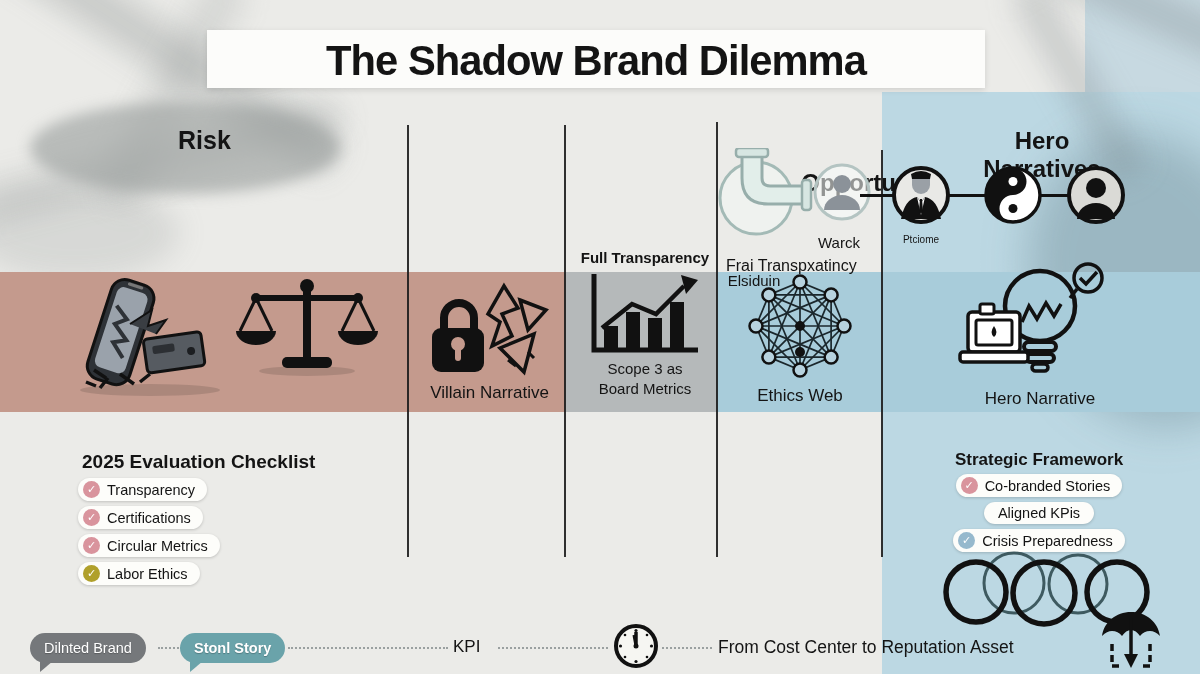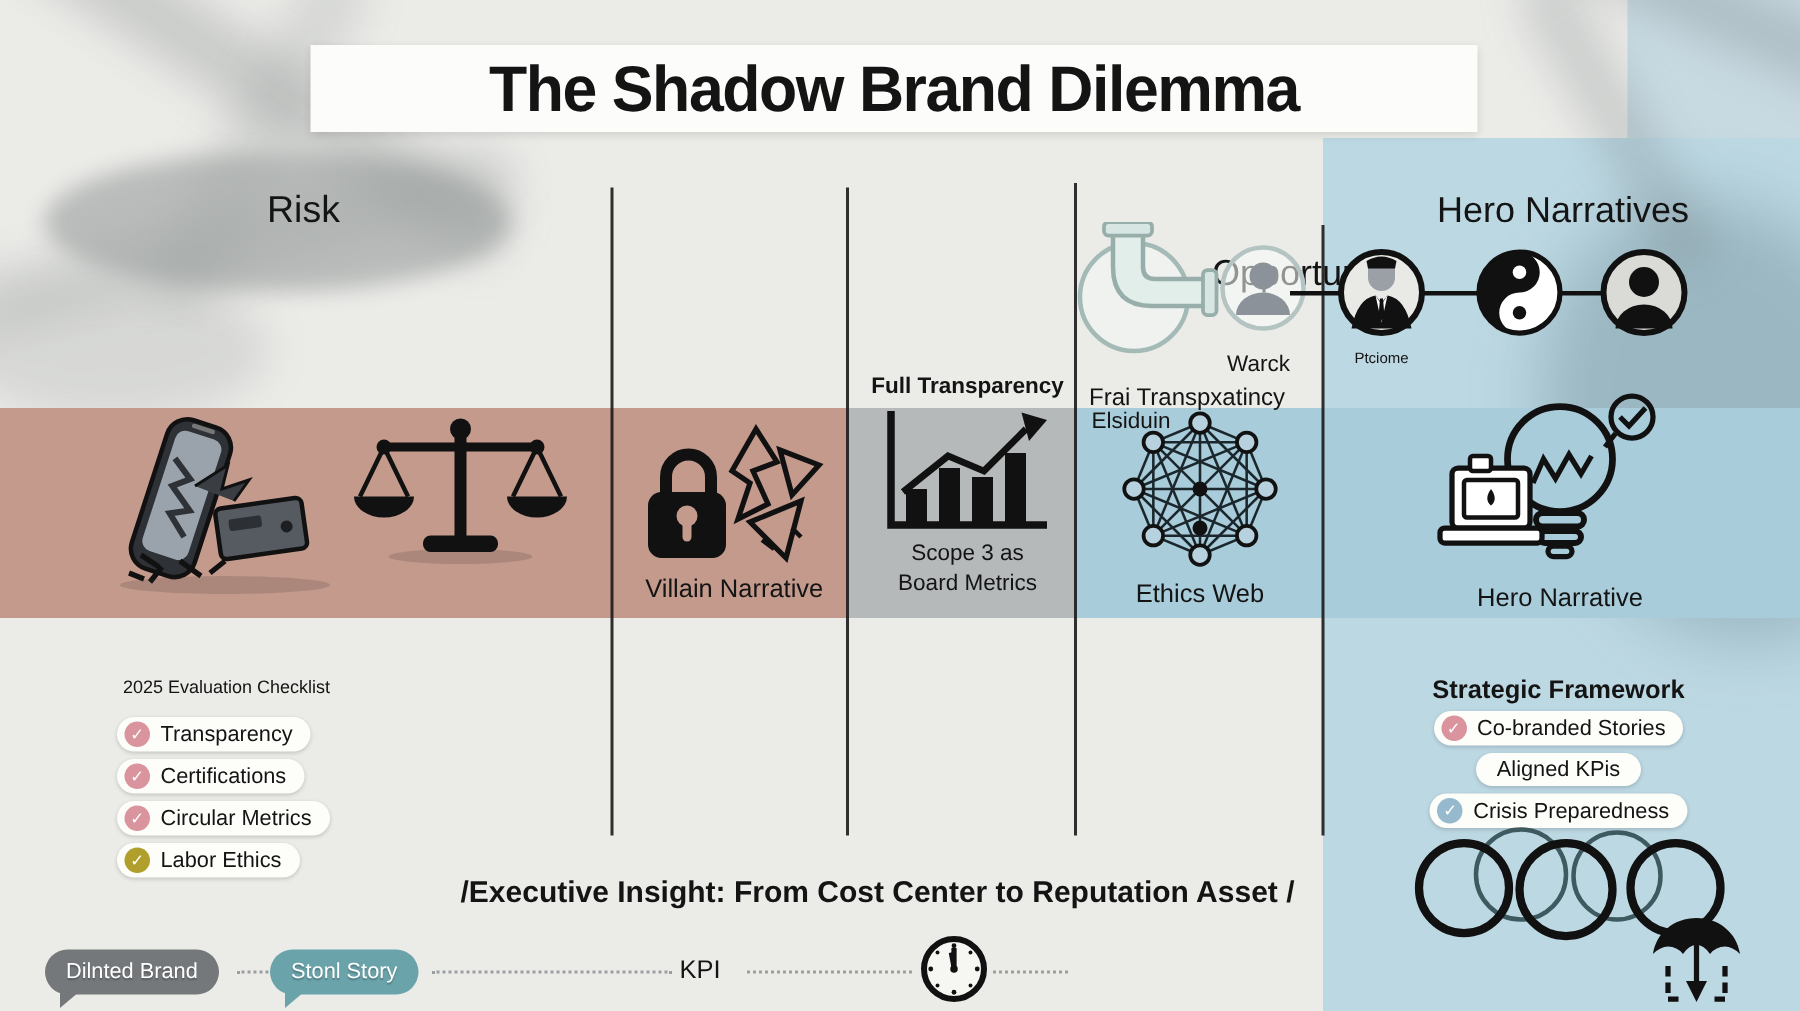--- a/index.html
+++ b/index.html
@@ -13,21 +13,21 @@
   .abs{position:absolute;}
   
   .shadow{position:absolute;background:rgba(125,131,131,.30);filter:blur(14px);border-radius:50%;}
   .shadow.strip{border-radius:24px;}
   .panel-blue{position:absolute;left:882px;top:92px;width:318px;height:582px;background:var(--panel-blue);}
   .corner-blue{position:absolute;left:1085px;top:0;width:115px;height:96px;background:rgba(170,203,218,.55);}
   
   .banner{position:absolute;left:207px;top:30px;width:778px;height:58px;background:#fcfcfa;box-shadow:0 2px 6px rgba(0,0,0,.12);}
   .title{position:absolute;left:207px;top:36px;width:778px;text-align:center;font-size:43px;font-weight:bold;letter-spacing:-1px;transform:scaleX(.97);}
   
-  .hdr{position:absolute;font-weight:normal;font-size:24px;}
+  .hdr{position:absolute;font-weight:bold;font-size:24px;}
   
   .vline{position:absolute;width:2px;background:#1b1b1b;opacity:.9;}
   
   .band{position:absolute;top:272px;height:140px;}
   .band.pink{left:0;width:565px;background:var(--band-pink);}
   .band.gray{left:565px;width:152px;background:var(--band-gray);}
   .band.blue{left:717px;width:483px;background:var(--band-blue);}
   .bandlabel{position:absolute;font-size:17px;text-align:center;}
   .bandlabel.small{font-size:15px;}
   
@@ -39,21 +39,21 @@
   .badge.pink{background:var(--badge-pink);}
   .badge.olive{background:var(--badge-olive);}
   .badge.blue{background:var(--badge-blue);}
   .cl-item{position:absolute;left:78px;}
   .fw-col{position:absolute;left:925px;top:474px;width:228px;display:flex;flex-direction:column;align-items:center;gap:5px;}
   
   .tag{position:absolute;top:633px;height:30px;border-radius:15px;color:#fff;font-size:14.5px;
        display:flex;align-items:center;justify-content:center;padding:0 14px;text-shadow:0 1px 1px rgba(0,0,0,.25);}
   .tag:after{content:"";position:absolute;left:10px;bottom:-9px;border-top:11px solid;border-right:13px solid transparent;}
   .tag.gray{background:var(--tag-gray);} .tag.gray:after{border-top-color:var(--tag-gray);}
-  .tag.teal{background:var(--tag-teal);} .tag.teal:after{border-top-color:var(--tag-teal);}
+  .tag.teal{background:var(--tag-teal);font-weight:bold;} .tag.teal:after{border-top-color:var(--tag-teal);}
   .dots{position:absolute;top:647px;border-top:2px dotted #9aa0a0;}
   .insight{position:absolute;left:170px;top:584px;width:830px;text-align:center;font-size:20px;font-weight:bold;}
   .kpi{position:absolute;left:453px;top:637px;font-size:17px;}
   .phrase{position:absolute;left:718px;top:637px;font-size:17.5px;}
   .watermark{position:absolute;left:1060px;top:636px;display:flex;align-items:center;gap:4px;
              color:rgba(255,255,255,.78);font-size:20px;font-weight:bold;text-shadow:0 0 4px rgba(0,0,0,.08);}
   svg{display:block;}
 </style>
 </head>
 <body>
@@ -234,21 +234,21 @@
     <rect x="68" y="94" width="28" height="8" rx="4" fill="none" stroke="#111" stroke-width="4"></rect>
     <rect x="74" y="104" width="16" height="7" rx="3.5" fill="none" stroke="#111" stroke-width="3.5"></rect>
     <rect x="10" y="52" width="52" height="40" rx="4" fill="#fff" stroke="#111" stroke-width="3.5"></rect>
     <rect x="18" y="60" width="36" height="25" rx="2" fill="#fff" stroke="#111" stroke-width="3"></rect>
     <path d="M36,66 q5,7 0,11 q-5,-4 0,-11" fill="#111"></path>
     <rect x="22" y="44" width="14" height="10" rx="2" fill="#fff" stroke="#111" stroke-width="3"></rect>
     <rect x="2" y="92" width="68" height="10" rx="3" fill="#fff" stroke="#111" stroke-width="3.5"></rect>
   </svg>
   <div class="bandlabel" style="left:965px;top:389px;width:150px;">Hero Narrative</div>
 
-  <div class="abs" style="left:82px;top:451px;font-size:12px;font-weight:normal;">2025 Evaluation Checklist</div>
+  <div class="abs" style="left:82px;top:451px;font-size:19px;font-weight:bold;">2025 Evaluation Checklist</div>
   <div class="cl-item pill" style="top:478px;">
     <span class="badge pink">✓</span>
     <span>Transparency</span>
   </div>
   <div class="cl-item pill" style="top:506px;">
     <span class="badge pink">✓</span>
     <span>Certifications</span>
   </div>
   <div class="cl-item pill" style="top:534px;">
     <span class="badge pink">✓</span>
@@ -274,21 +274,20 @@
     </div>
   </div>
   <svg class="abs" style="left:938px;top:551px;" width="218" height="82" viewBox="0 0 218 82">
     <circle cx="76" cy="32" r="30" fill="none" stroke="#3e5a60" stroke-width="3"></circle>
     <circle cx="140" cy="33" r="29" fill="none" stroke="#3e5a60" stroke-width="3"></circle>
     <circle cx="38" cy="41" r="30" fill="none" stroke="#111" stroke-width="5.5"></circle>
     <circle cx="106" cy="42" r="31" fill="none" stroke="#111" stroke-width="5.5"></circle>
     <circle cx="179" cy="41" r="30" fill="none" stroke="#111" stroke-width="5.5"></circle>
   </svg>
 
-  <div class="insight">/Executive Insight: From Cost Center to Reputation Asset /</div>
 
   <div class="dots" style="left:158px;top:647px;width:24px;"></div>
   <div class="dots" style="left:288px;top:647px;width:160px;"></div>
   <div class="dots" style="left:498px;top:647px;width:110px;"></div>
   <div class="dots" style="left:662px;top:647px;width:50px;"></div>
   <div class="tag gray" style="left:30px;justify-content:flex-end;">
     <span>Dilnted Brand</span>
   </div>
   <div class="tag teal" style="left:180px;">
     <span>Stonl Story</span>
@@ -303,20 +302,21 @@
         <circle cx="39.5" cy="24" r="1.6"></circle>
       <circle cx="13" cy="13" r="1.3"></circle>
         <circle cx="35" cy="13" r="1.3"></circle>
       <circle cx="13" cy="35" r="1.3"></circle>
         <circle cx="35" cy="35" r="1.3"></circle>
     </g>
     <line x1="24" y1="24" x2="24" y2="10" stroke="#111" stroke-width="3.5"></line>
     <line x1="24" y1="24" x2="22" y2="13" stroke="#111" stroke-width="3"></line>
     <circle cx="24" cy="24" r="2.5" fill="#111"></circle>
   </svg>
+  <div class="phrase">From Cost Center to Reputation Asset</div>
 
   <svg class="abs" style="left:1098px;top:608px;" width="66" height="66" viewBox="0 0 66 66">
     <path d="M14,36 v22 h10 M52,36 v22 h-10" fill="none" stroke="#111" stroke-width="3.5" stroke-dasharray="7 4"></path>
     <path d="M33,4 C18,4 6,14 4,28 q5,-5 10,-5 q6,0 10,5 q4,-6 9,-6 q5,0 9,6 q4,-5 10,-5 q5,0 10,5 C60,14 48,4 33,4 Z" fill="#111"></path>
     <line x1="33" y1="10" x2="33" y2="52" stroke="#111" stroke-width="3.5"></line>
     <polygon points="26,46 33,60 40,46" fill="#111"></polygon>
   </svg>
 
 </div>
 

